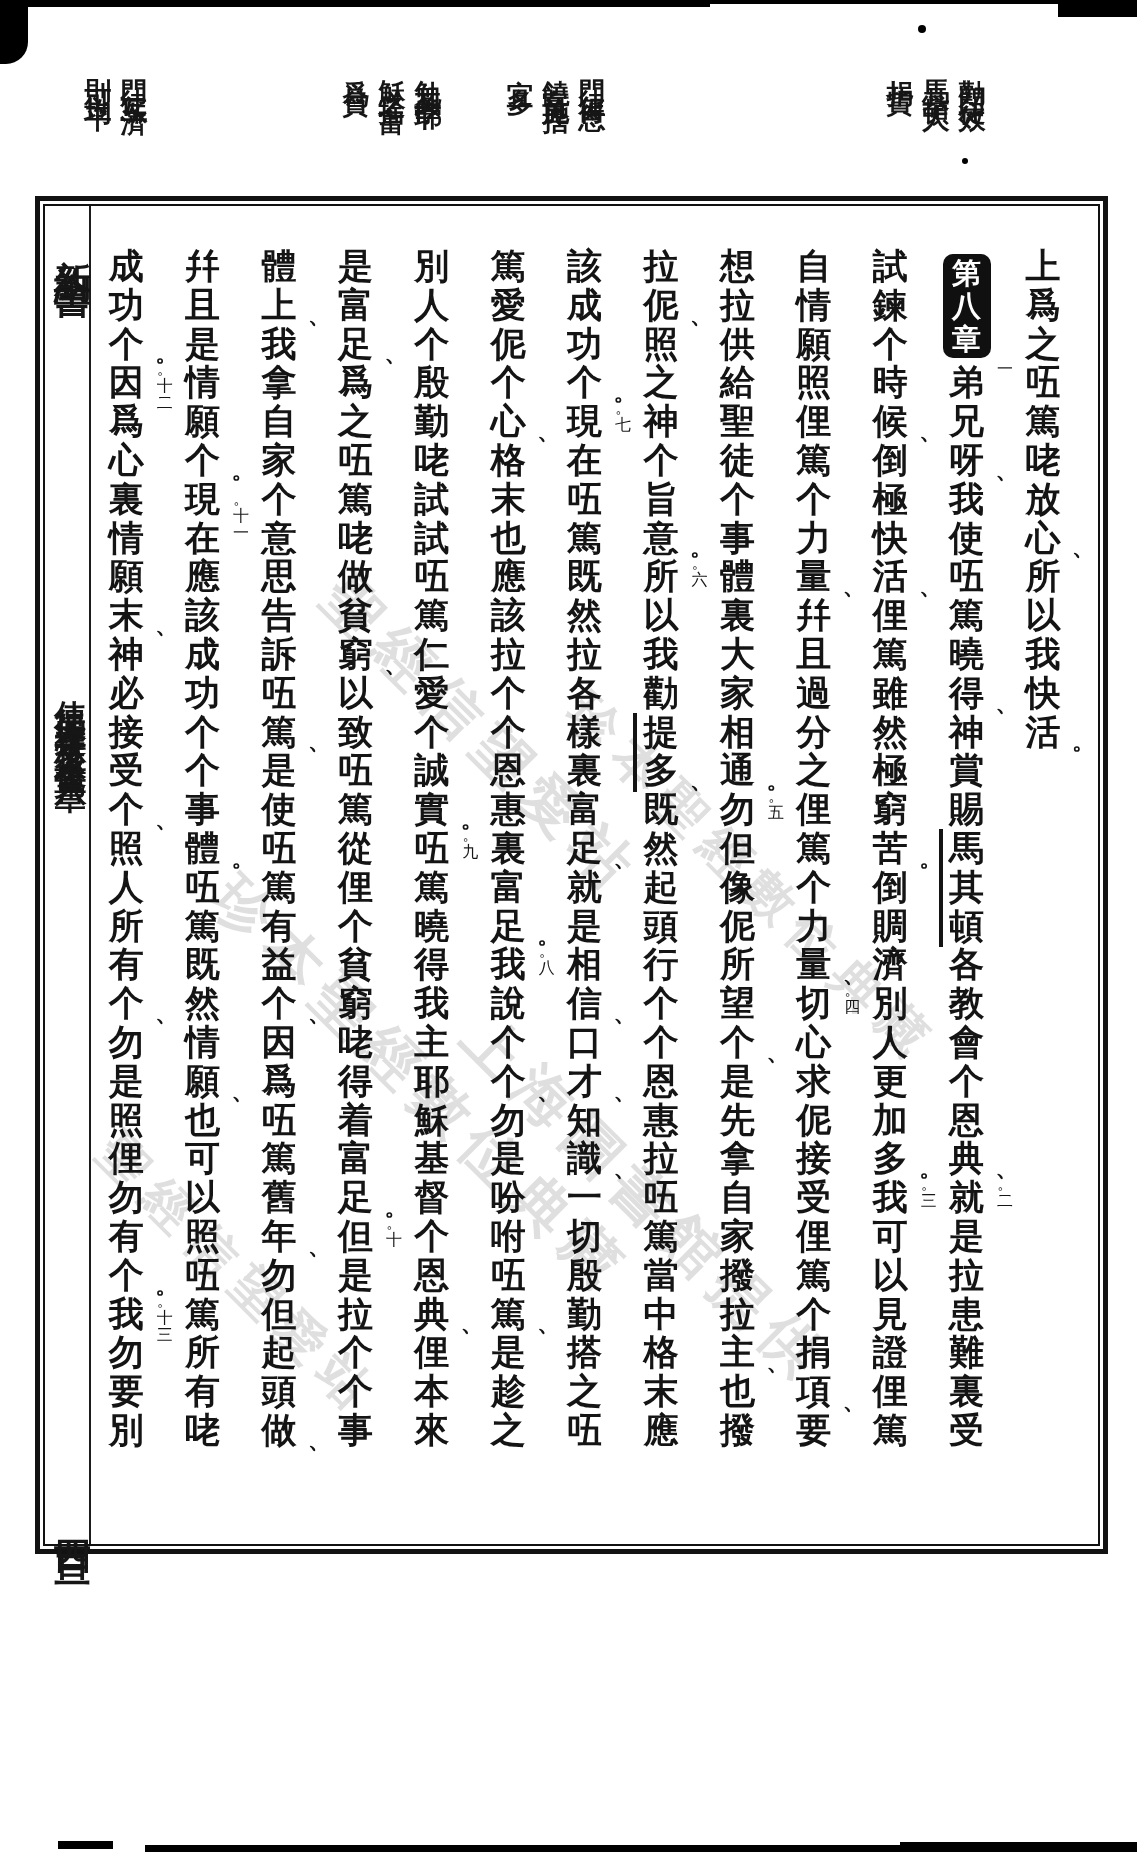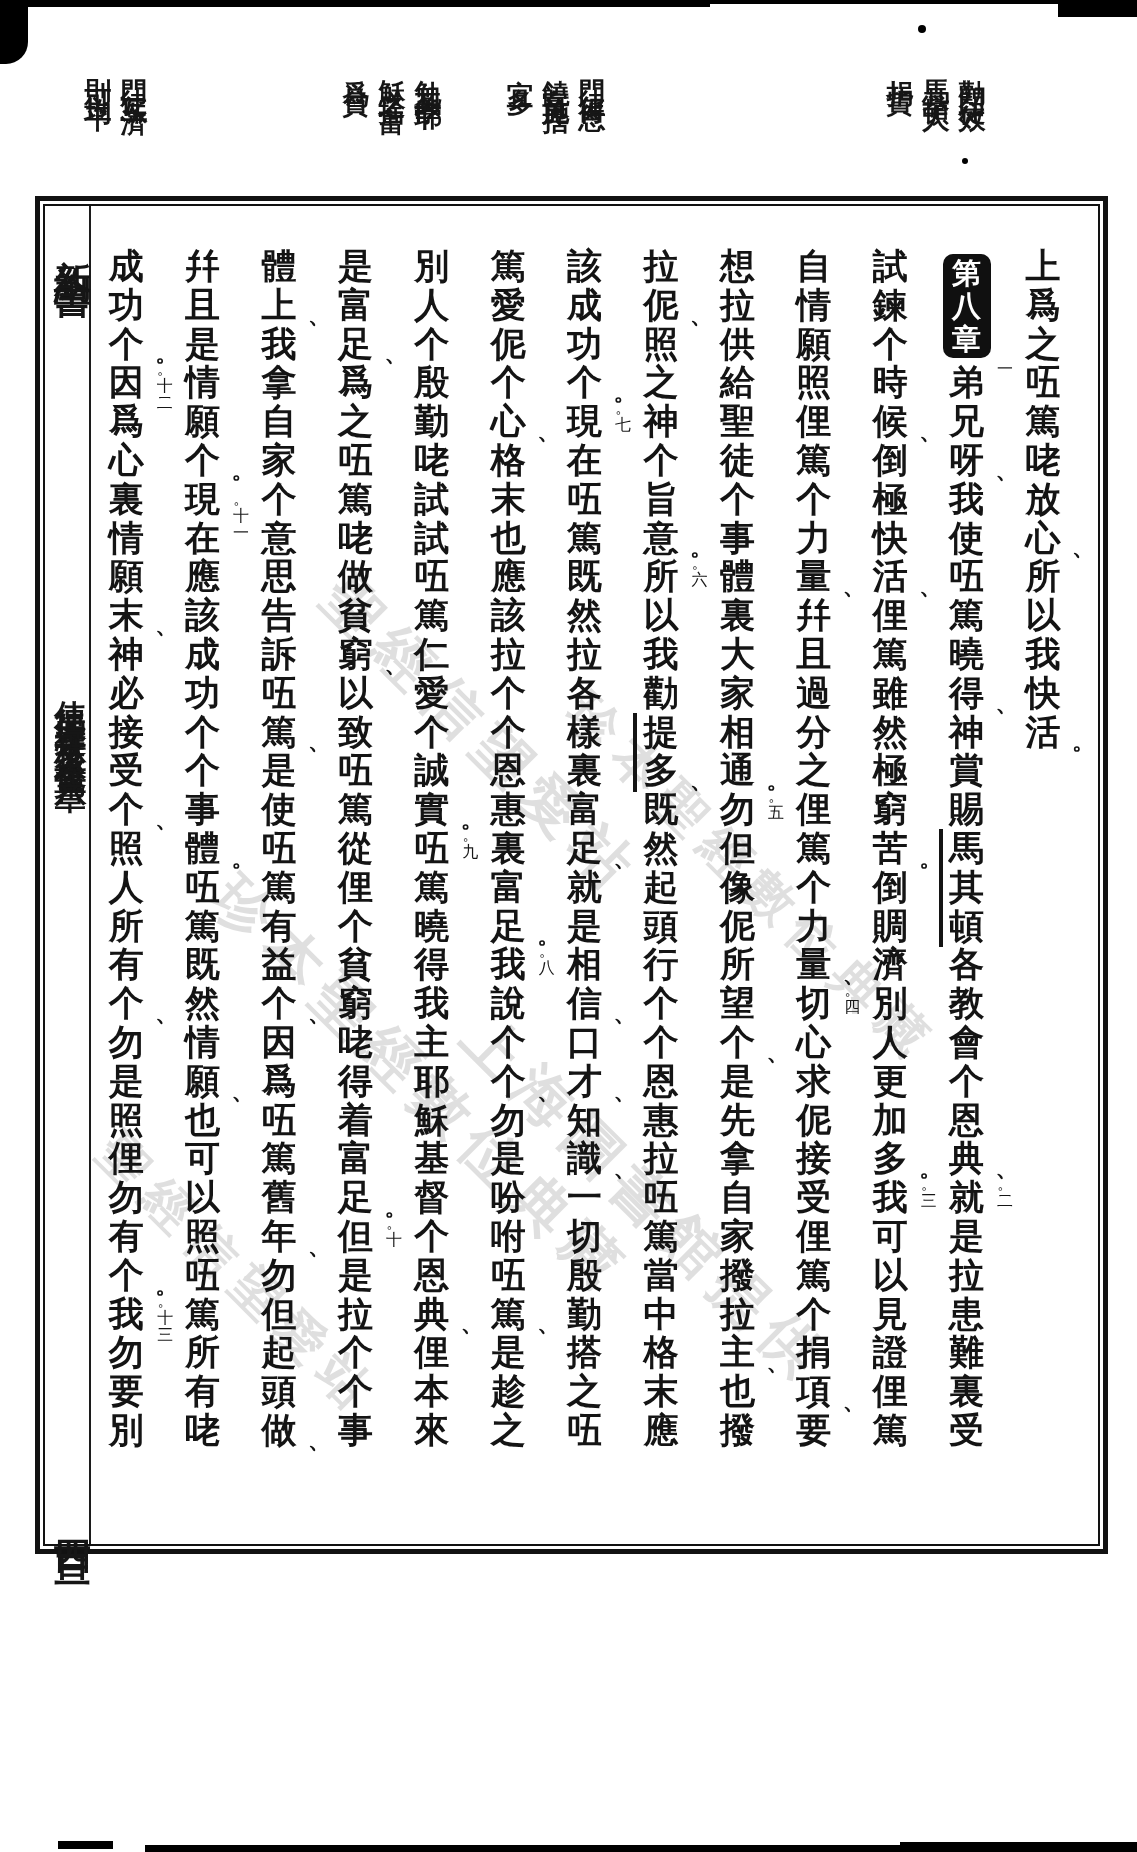--- a/index.html
+++ b/index.html
@@ -540,21 +540,21 @@
           <span class="ch">所</span>
           <span class="ch">有</span>
           <span class="ch">个<span class="punct">、</span></span>
           <span class="ch">勿</span>
           <span class="ch">是</span>
           <span class="ch">照</span>
           <span class="ch">俚</span>
           <span class="ch">勿</span>
           <span class="ch">有</span>
           <span class="ch">个<span class="punct">。</span></span>
-          <span class="verse" style="top: 1043.6px; text-align: right;">。十三</span>
+          <span class="verse" style="top: 1043.6px;">。十三</span>
           <span class="ch">我</span>
           <span class="ch">勿</span>
           <span class="ch">要</span>
           <span class="ch">別</span>
         </div>
       </div>
 
   </div>
 </div>
 

